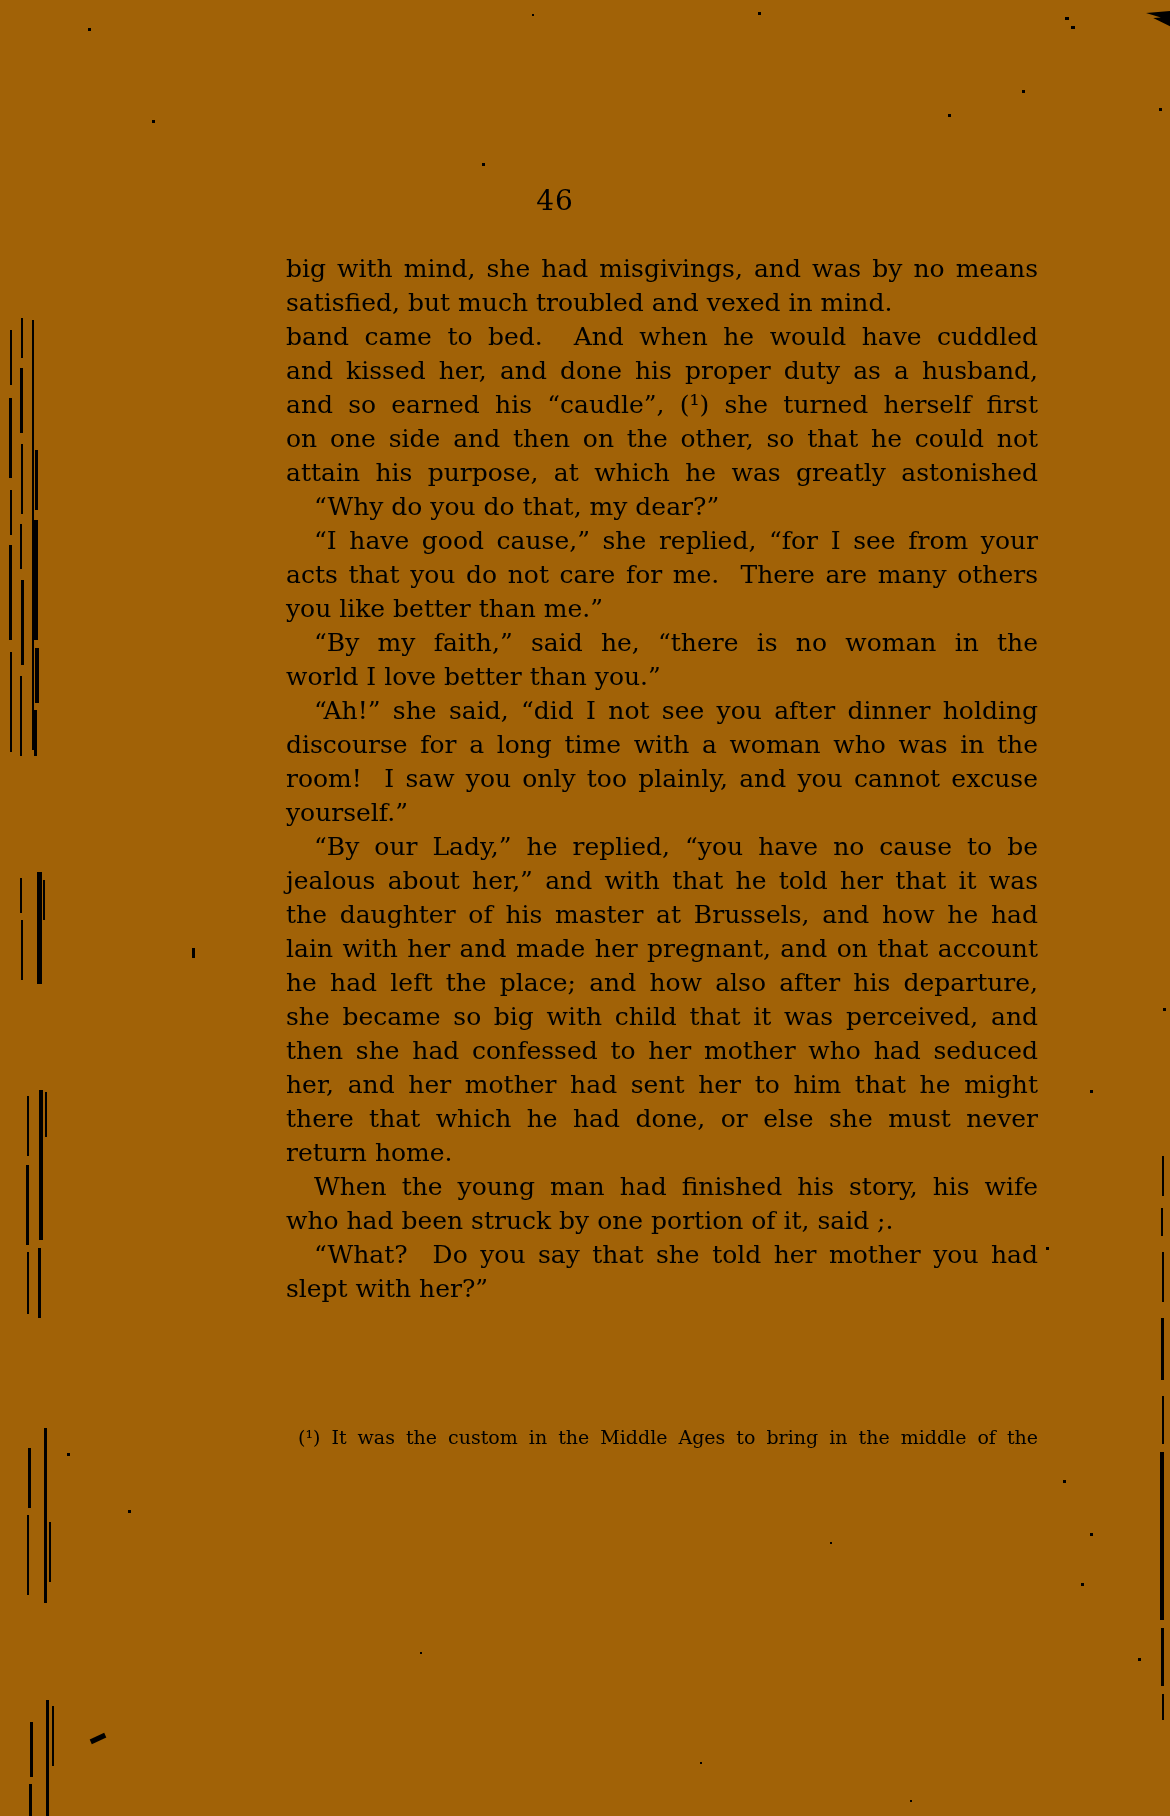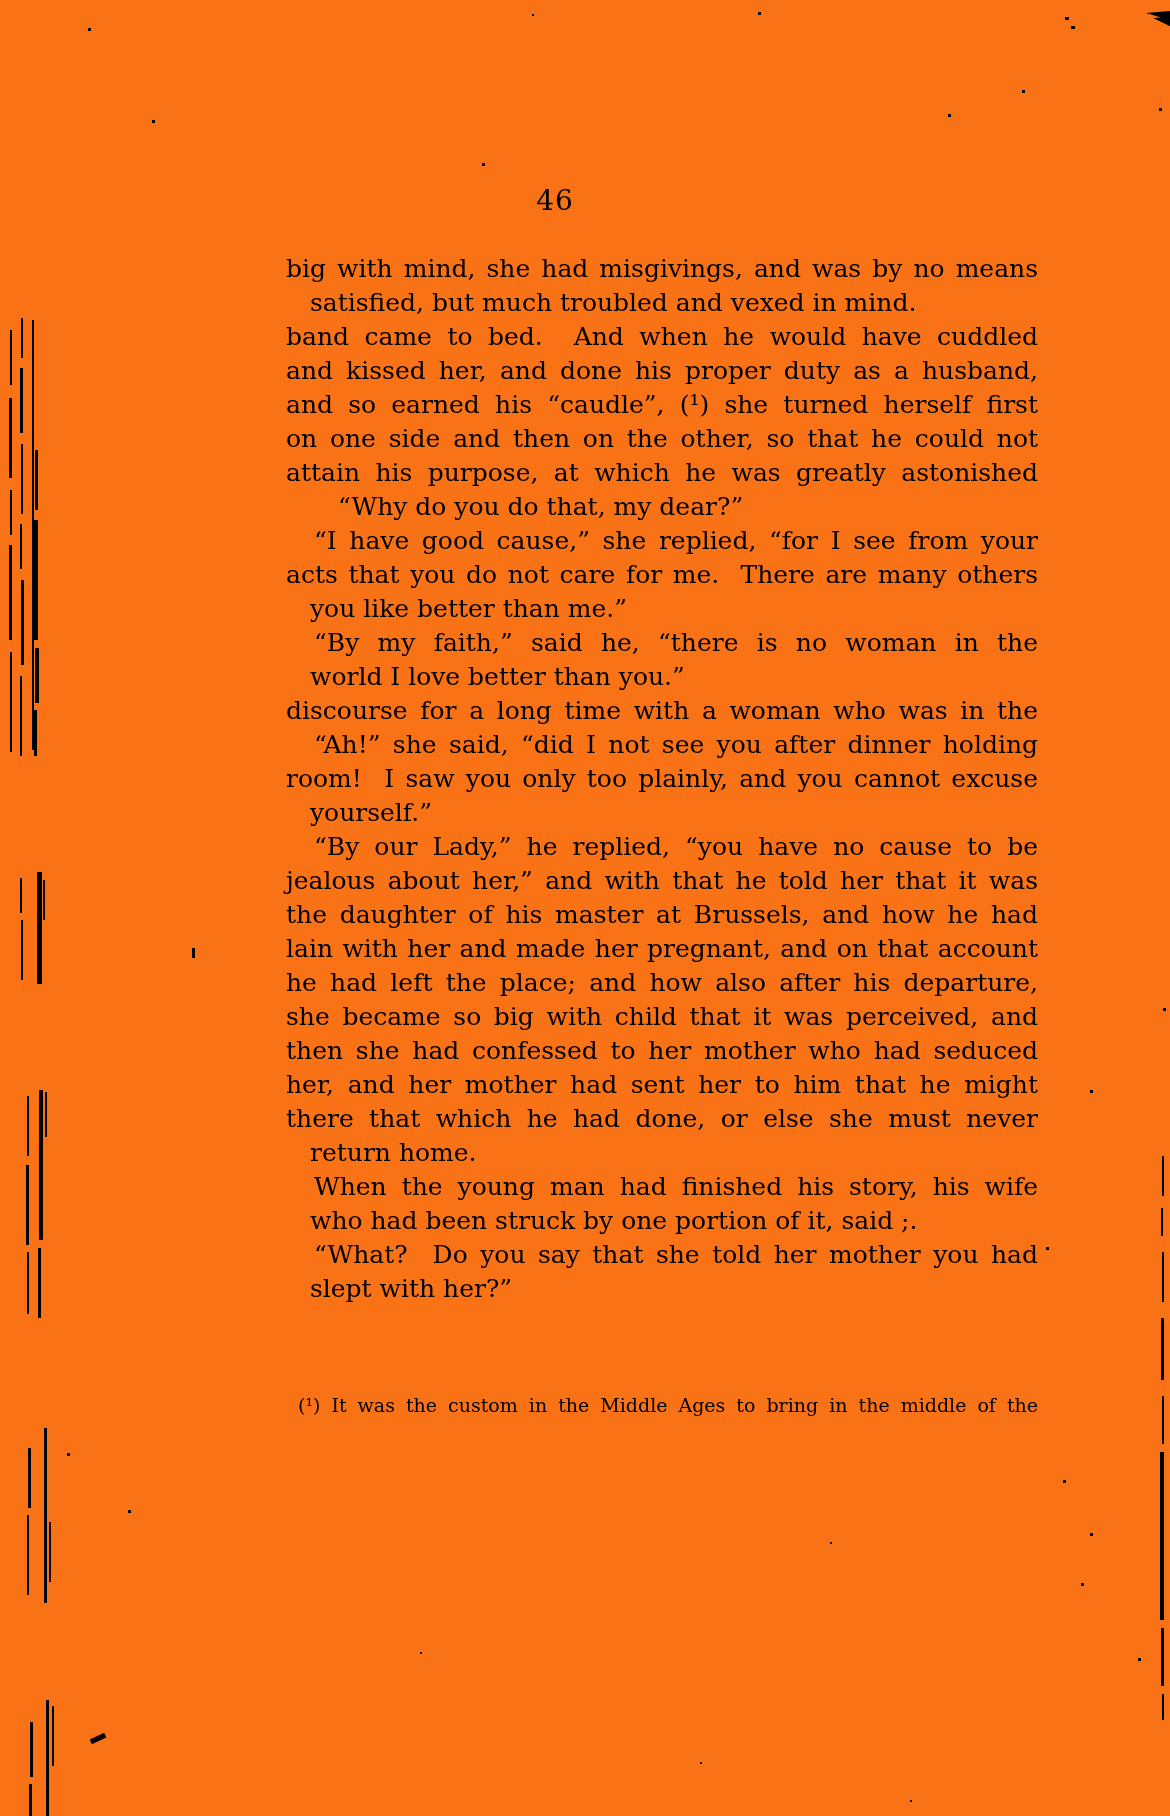--- a/index.html
+++ b/index.html
@@ -7,21 +7,21 @@
     padding: 0;
     background: #ffffff;
     width: 1170px;
     height: 1816px;
     overflow: hidden;
   }
   .page {
     position: relative;
     width: 1170px;
     height: 1816px;
-    background: #f97316;
+    background: #a16207;
     color: #000000;
     font-family: "DejaVu Serif", "Liberation Serif", serif;
   }
   .page-number {
     position: absolute;
     left: 500px;
     top: 184px;
     width: 110px;
     text-align: center;
     font-size: 28px;
@@ -44,27 +44,27 @@
     font-size: 19px;
     line-height: 27px;
   }
   .line {
     text-align: justify;
     text-align-last: justify;
   }
   .line.last {
     text-align: right;
     text-align-last: left;
-    margin-left: 24px;
   }
   .line.ind {
     text-indent: 28px;
   }
   .footnote .line.ind {
     text-indent: 12px;
+    margin-top: 32px;
   }
   .mark {
     position: absolute;
     background: #000;
   }
   .corner-mark {
     position: absolute;
     left: 1146px;
     top: 11px;
     width: 24px;
@@ -86,22 +86,22 @@
       <div class="line">and kissed her, and done his proper duty as a husband,</div>
       <div class="line">and so earned his “caudle”, (¹) she turned herself first</div>
       <div class="line">on one side and then on the other, so that he could not</div>
       <div class="line">attain his purpose, at which he was greatly astonished</div>
       <div class="line last ind">“Why do you do that, my dear?”</div>
       <div class="line ind">“I have good cause,” she replied, “for I see from your</div>
       <div class="line">acts that you do not care for me.&nbsp; There are many others</div>
       <div class="line last">you like better than me.”</div>
       <div class="line ind">“By my faith,” said he, “there is no woman in the</div>
       <div class="line last">world I love better than you.”</div>
+      <div class="line ind">“Ah!” she said, “did I not see you after dinner holding</div>
       <div class="line">discourse for a long time with a woman who was in the</div>
-      <div class="line ind">“Ah!” she said, “did I not see you after dinner holding</div>
       <div class="line">room!&nbsp; I saw you only too plainly, and you cannot excuse</div>
       <div class="line last">yourself.”</div>
       <div class="line ind">“By our Lady,” he replied, “you have no cause to be</div>
       <div class="line">jealous about her,” and with that he told her that it was</div>
       <div class="line">the daughter of his master at Brussels, and how he had</div>
       <div class="line">lain with her and made her pregnant, and on that account</div>
       <div class="line">he had left the place; and how also after his departure,</div>
       <div class="line">she became so big with child that it was perceived, and</div>
       <div class="line">then she had confessed to her mother who had seduced</div>
       <div class="line">her, and her mother had sent her to him that he might</div>

